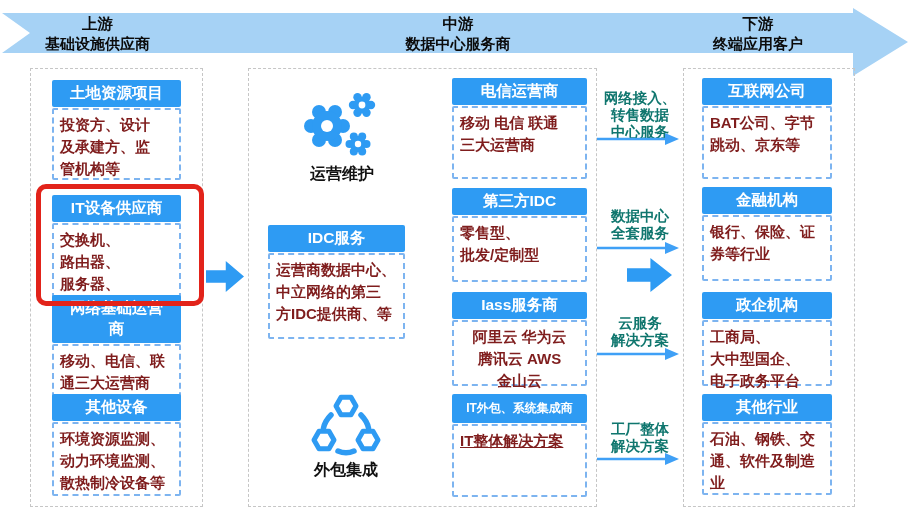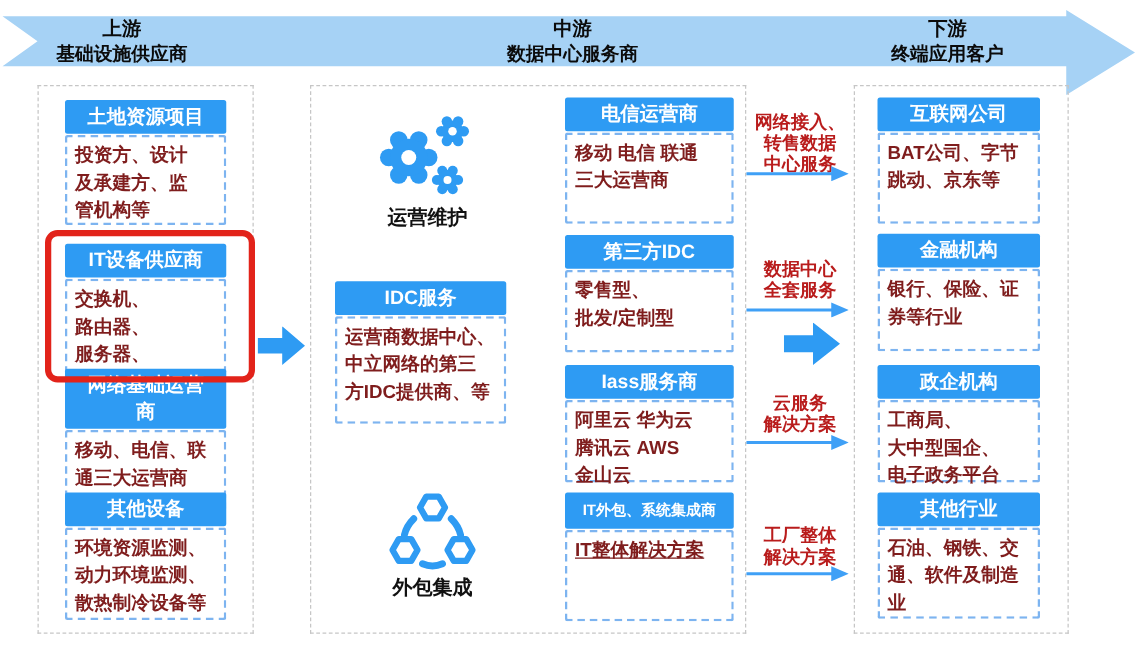--- a/index.html
+++ b/index.html
@@ -24,21 +24,21 @@
   .highlight-red{position:absolute;border:5px solid #e2231a;border-radius:10px;z-index:6;
                  background:transparent;}
   
   .block-arrow{position:absolute;background:#2e9bf3;
                clip-path:polygon(0% 30%,52% 30%,52% 0%,100% 50%,52% 100%,52% 70%,0% 70%);}
   
   .func-label{position:absolute;text-align:center;font-weight:bold;color:#111;font-size:16px;}
   .icon-wrap{position:absolute;}
   
   .connector-label{position:absolute;width:86px;text-align:center;font-weight:bold;
-                   color:#b91c1c;font-size:14.5px;line-height:17px;white-space:pre-line;}
+                   color:#0f766e;font-size:14.5px;line-height:17px;white-space:pre-line;}
   .flow-arrow{position:absolute;}
 </style>
 </head>
 <body>
 
 <div id="stage">
 
   <svg class="banner-svg" width="911" height="80">
     <polygon points="2,13 853,13 853,8 908,42 853,76 853,53 2,53 30,33" fill="#a6d2f5"></polygon>
   </svg>
@@ -156,21 +156,21 @@
     <div class="box-body" style="height:73px;">移动 电信 联通
 三大运营商</div>
   </div>
   <div class="box" style="left:452px;top:188px;width:135px;">
     <div class="box-header">第三方IDC</div>
     <div class="box-body" style="height:66px;">零售型、
 批发/定制型</div>
   </div>
   <div class="box" style="left:452px;top:292px;width:135px;">
     <div class="box-header">Iass服务商</div>
-    <div class="box-body" style="height:66px;">阿里云 华为云
+    <div class="box-body" style="height:66px;text-align:center;">阿里云 华为云
 腾讯云 AWS
 金山云</div>
   </div>
   <div class="box" style="left:452px;top:394px;width:135px;">
     <div class="box-header small">IT外包、系统集成商</div>
     <div class="box-body" style="height:73px;text-decoration:underline;">IT整体解决方案</div>
   </div>
 
   <div class="connector-label" style="left:597px;top:90px;">网络接入、
 转售数据

